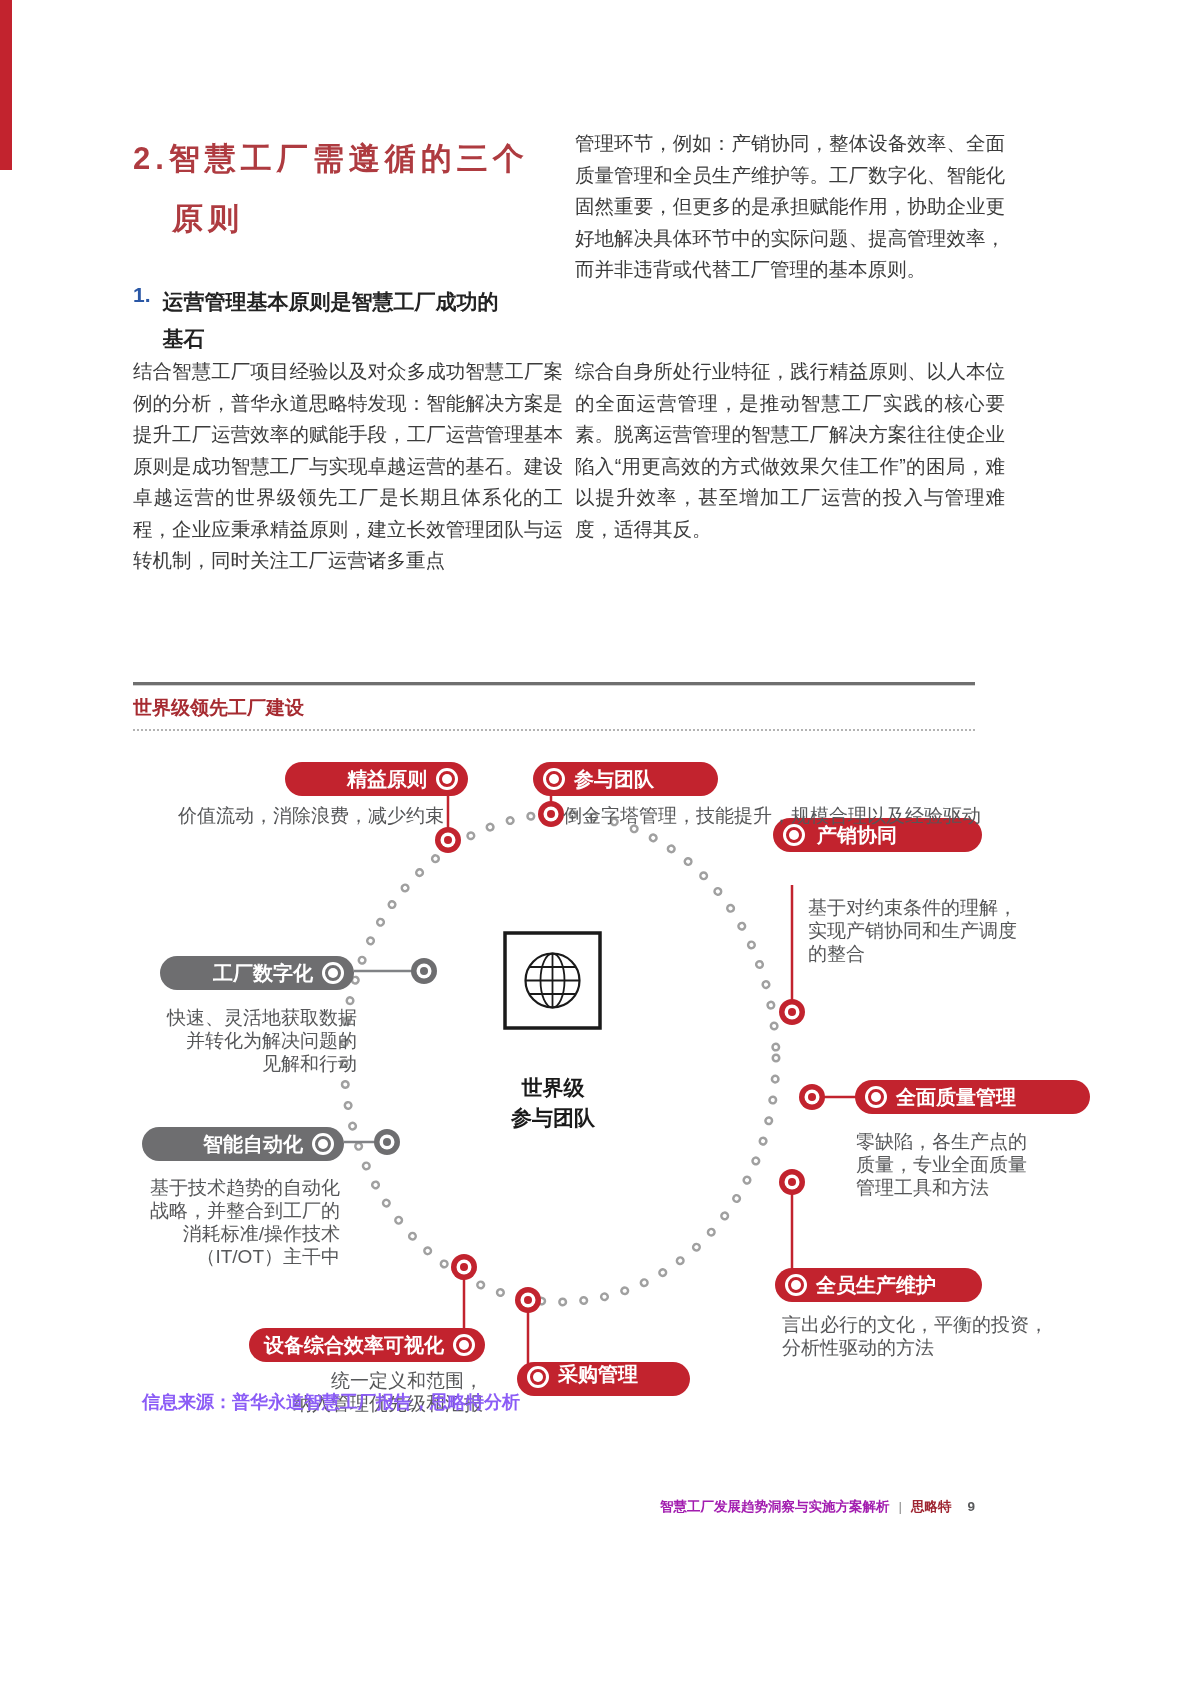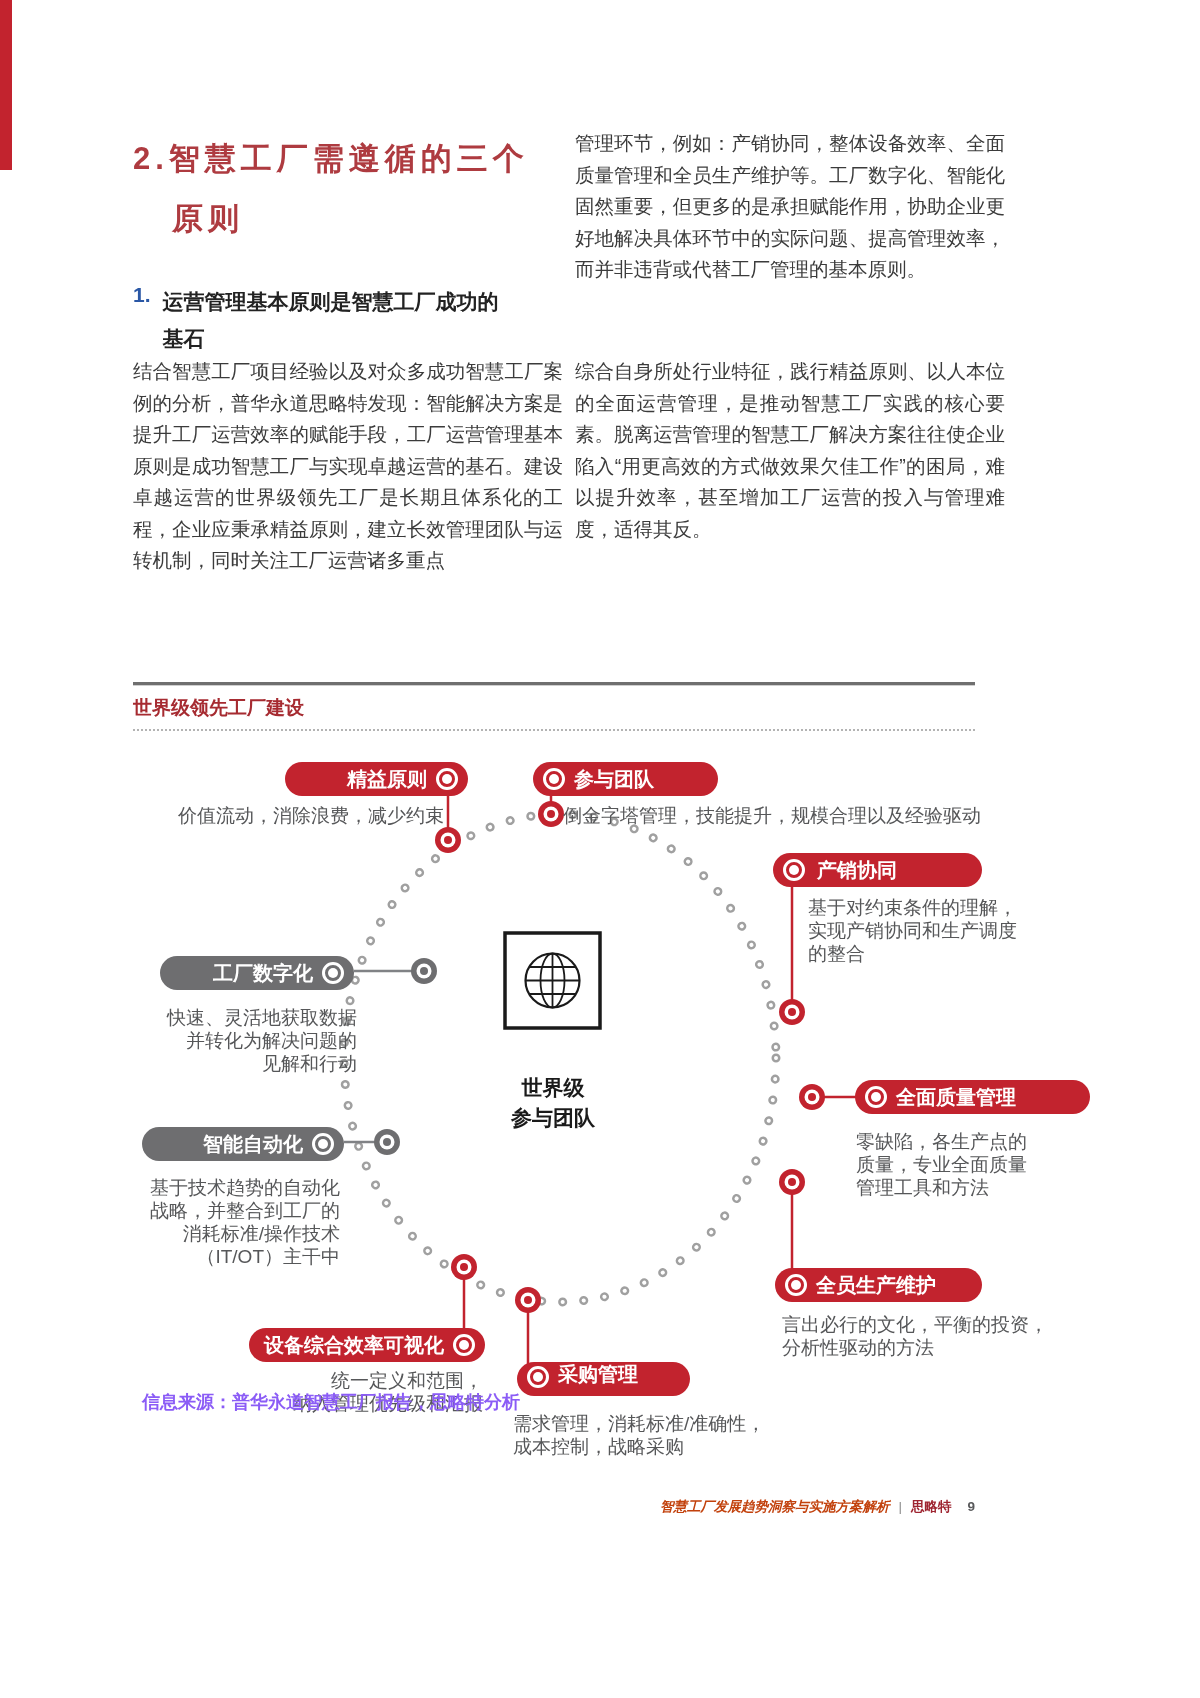--- a/index.html
+++ b/index.html
@@ -35,21 +35,21 @@
   .node-desc{
     position:absolute;font-size:19px;line-height:23px;color:#565759;font-weight:500;
     white-space:pre-line;
   }
   .ta-r{text-align:right;}
   .center-label{left:472px;width:162px;text-align:center;font-size:21px;font-weight:bold;color:#1a1a1a;margin-top:34px;}
   .cl1{top:1040px;}
   .cl2{top:1070px;}
   .source-note{left:142px;top:1390px;font-size:18px;color:#8b5cf6;font-weight:700;}
   .footer{left:0;top:1498px;width:975px;text-align:right;font-size:13.5px;}
-  .footer .doc{color:#c2410c;font-weight:bold;font-style:italic;}
+  .footer .doc{color:#a21caf;font-weight:bold;}
   .footer .sep{color:#8a8a8a;margin:0 9px;font-weight:normal;}
   .footer .brand{color:#9e2430;font-weight:bold;}
   .footer .pagenum{color:#58595b;margin-left:16px;font-weight:bold;}
 </style>
 </head>
 <body>
 
 <div class="page">
 
   <div class="abs edge-bar"></div>
@@ -147,21 +147,21 @@
   </svg>
 
   <div class="pill red icon-right" style="left:285px;top:762px;width:183px;">
     <span>精益原则</span>
     <span class="bullseye"></span>
   </div>
   <div class="pill red" style="left:533px;top:762px;width:185px;">
     <span class="bullseye"></span>
     <span>参与团队</span>
   </div>
-  <div class="pill red" style="left:773px;top:853px;width:209px;gap:12px;">
+  <div class="pill red" style="left:773px;top:818px;width:209px;gap:12px;">
     <span class="bullseye"></span>
     <span>产销协同</span>
   </div>
   <div class="pill gray icon-right" style="left:160px;top:956px;width:194px;">
     <span>工厂数字化</span>
     <span class="bullseye"></span>
   </div>
   <div class="pill red" style="left:855px;top:1080px;width:235px;">
     <span class="bullseye"></span>
     <span>全面质量管理</span>
@@ -195,22 +195,20 @@
 质量，专业全面质量
 管理工具和方法</div>
   <div class="node-desc ta-r" style="left:118px;top:1176px;width:222px;">基于技术趋势的自动化
 战略，并整合到工厂的
 消耗标准/操作技术
 （IT/OT）主干中</div>
   <div class="node-desc" style="left:782px;top:1313px;">言出必行的文化，平衡的投资，
 分析性驱动的方法</div>
   <div class="node-desc ta-r" style="left:255px;top:1369px;width:228px;">统一定义和范围，
 纳入管理优先级和汇报</div>
-  <div class="node-desc" style="left:513px;top:1412px;">需求管理，消耗标准/准确性，
-成本控制，战略采购</div>
 
   <div class="abs center-label cl1">世界级</div>
   <div class="abs center-label cl2">参与团队</div>
 
   <div class="abs source-note">信息来源：普华永道智慧工厂报告，思略特分析</div>
 
   <div class="abs footer">
     <span class="doc">智慧工厂发展趋势洞察与实施方案解析</span><span class="sep">|</span><span class="brand">思略特</span><span class="pagenum">9</span>
   </div>
 

